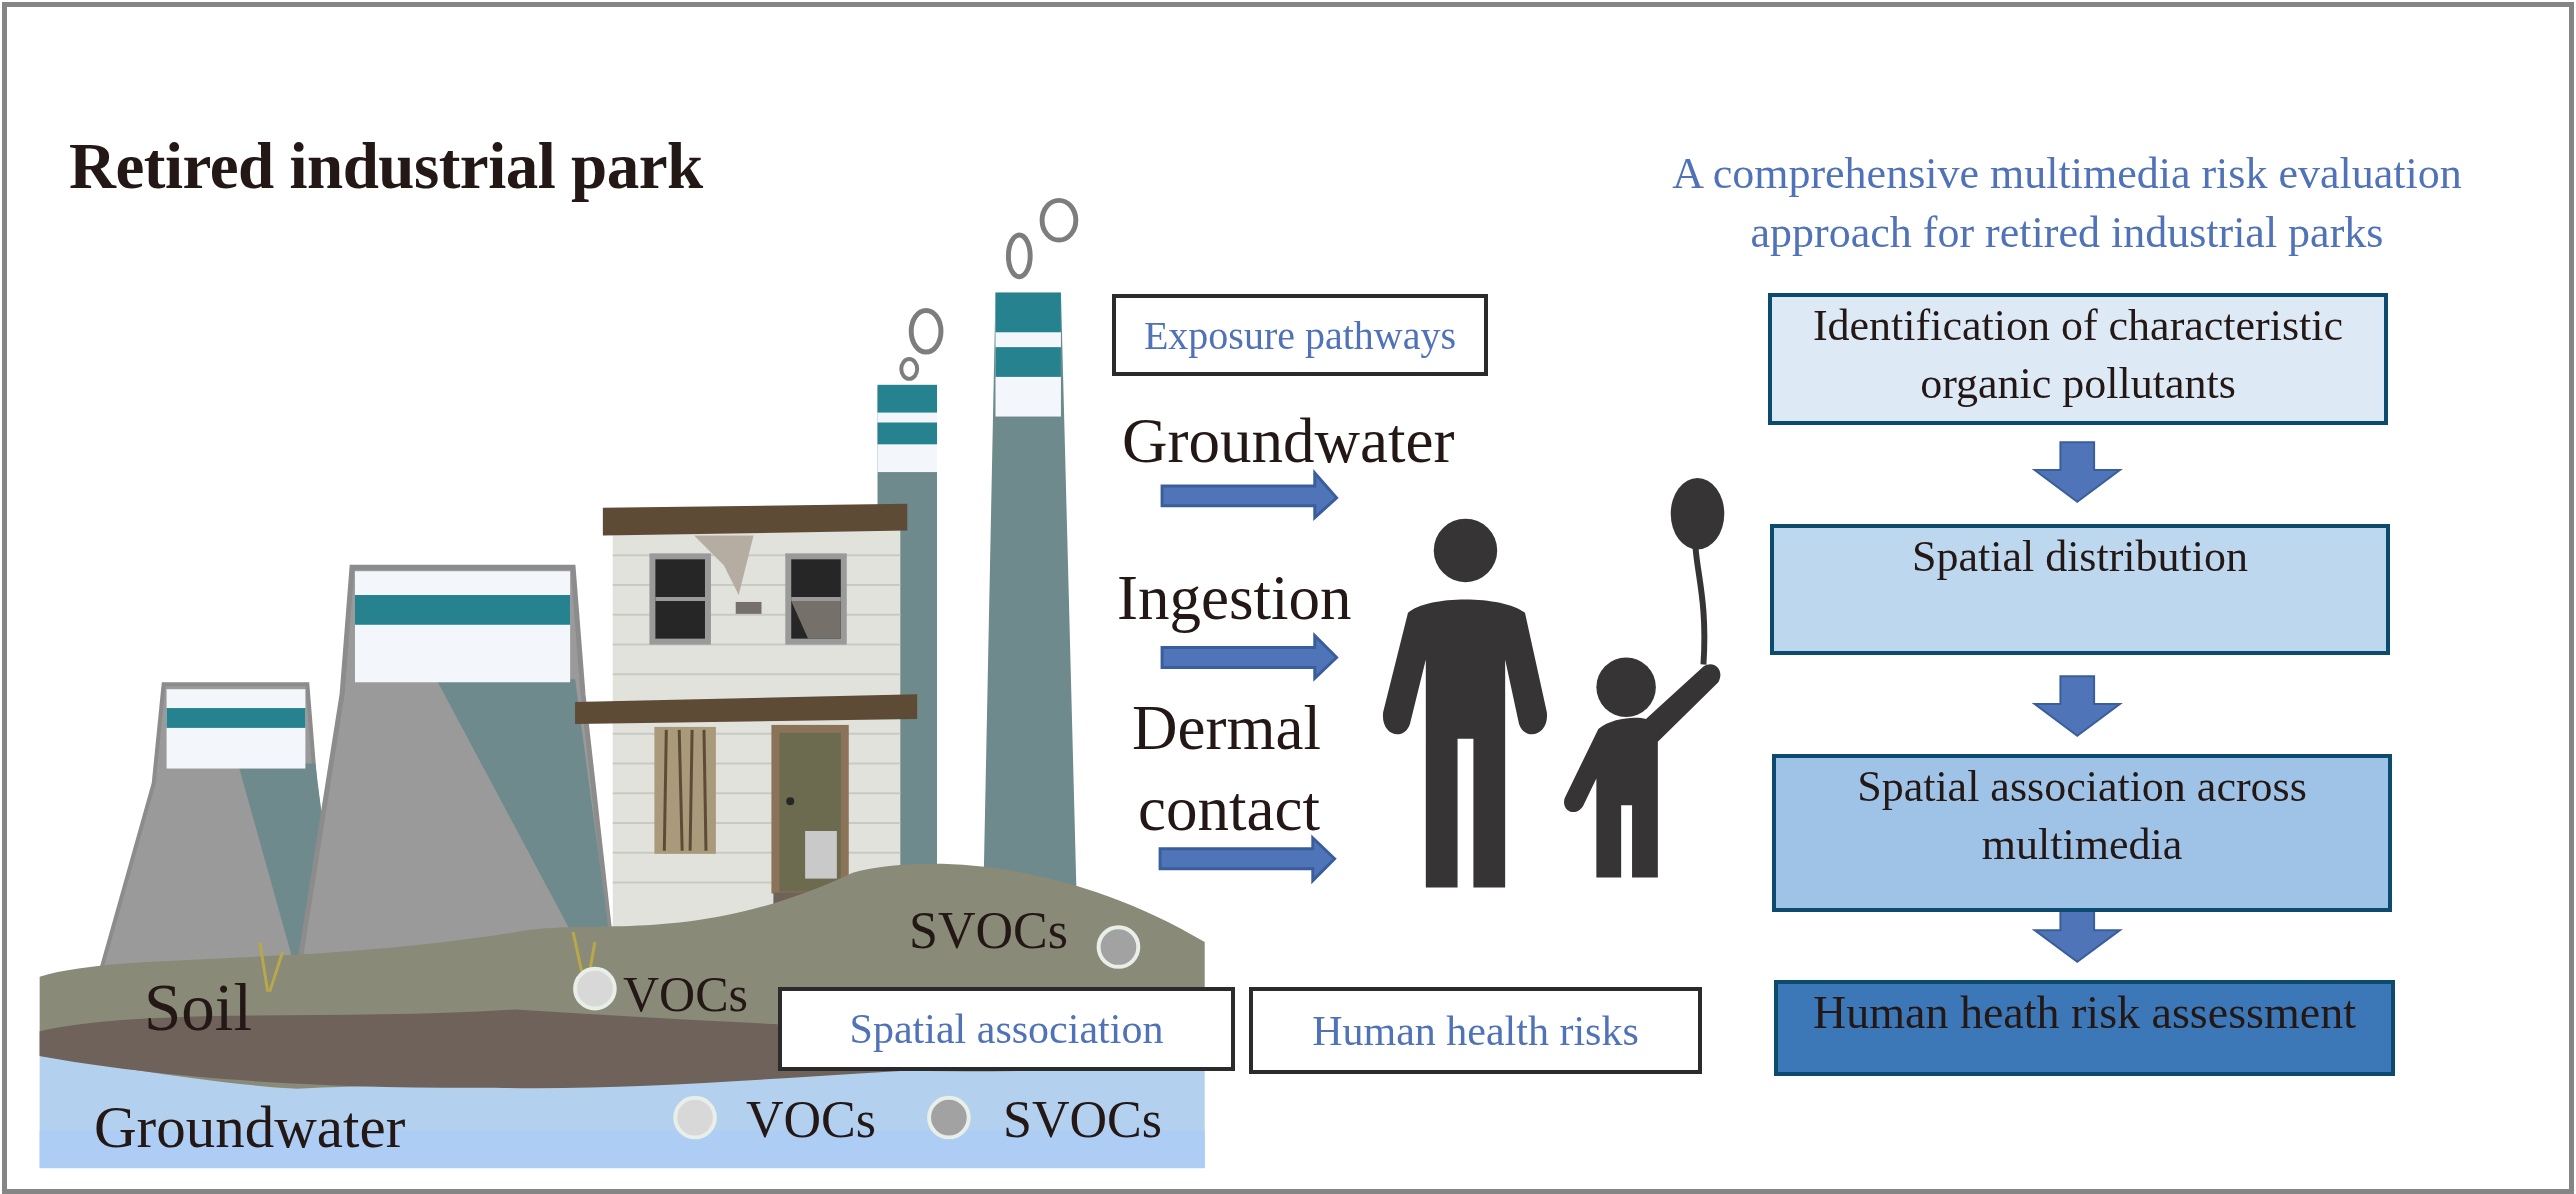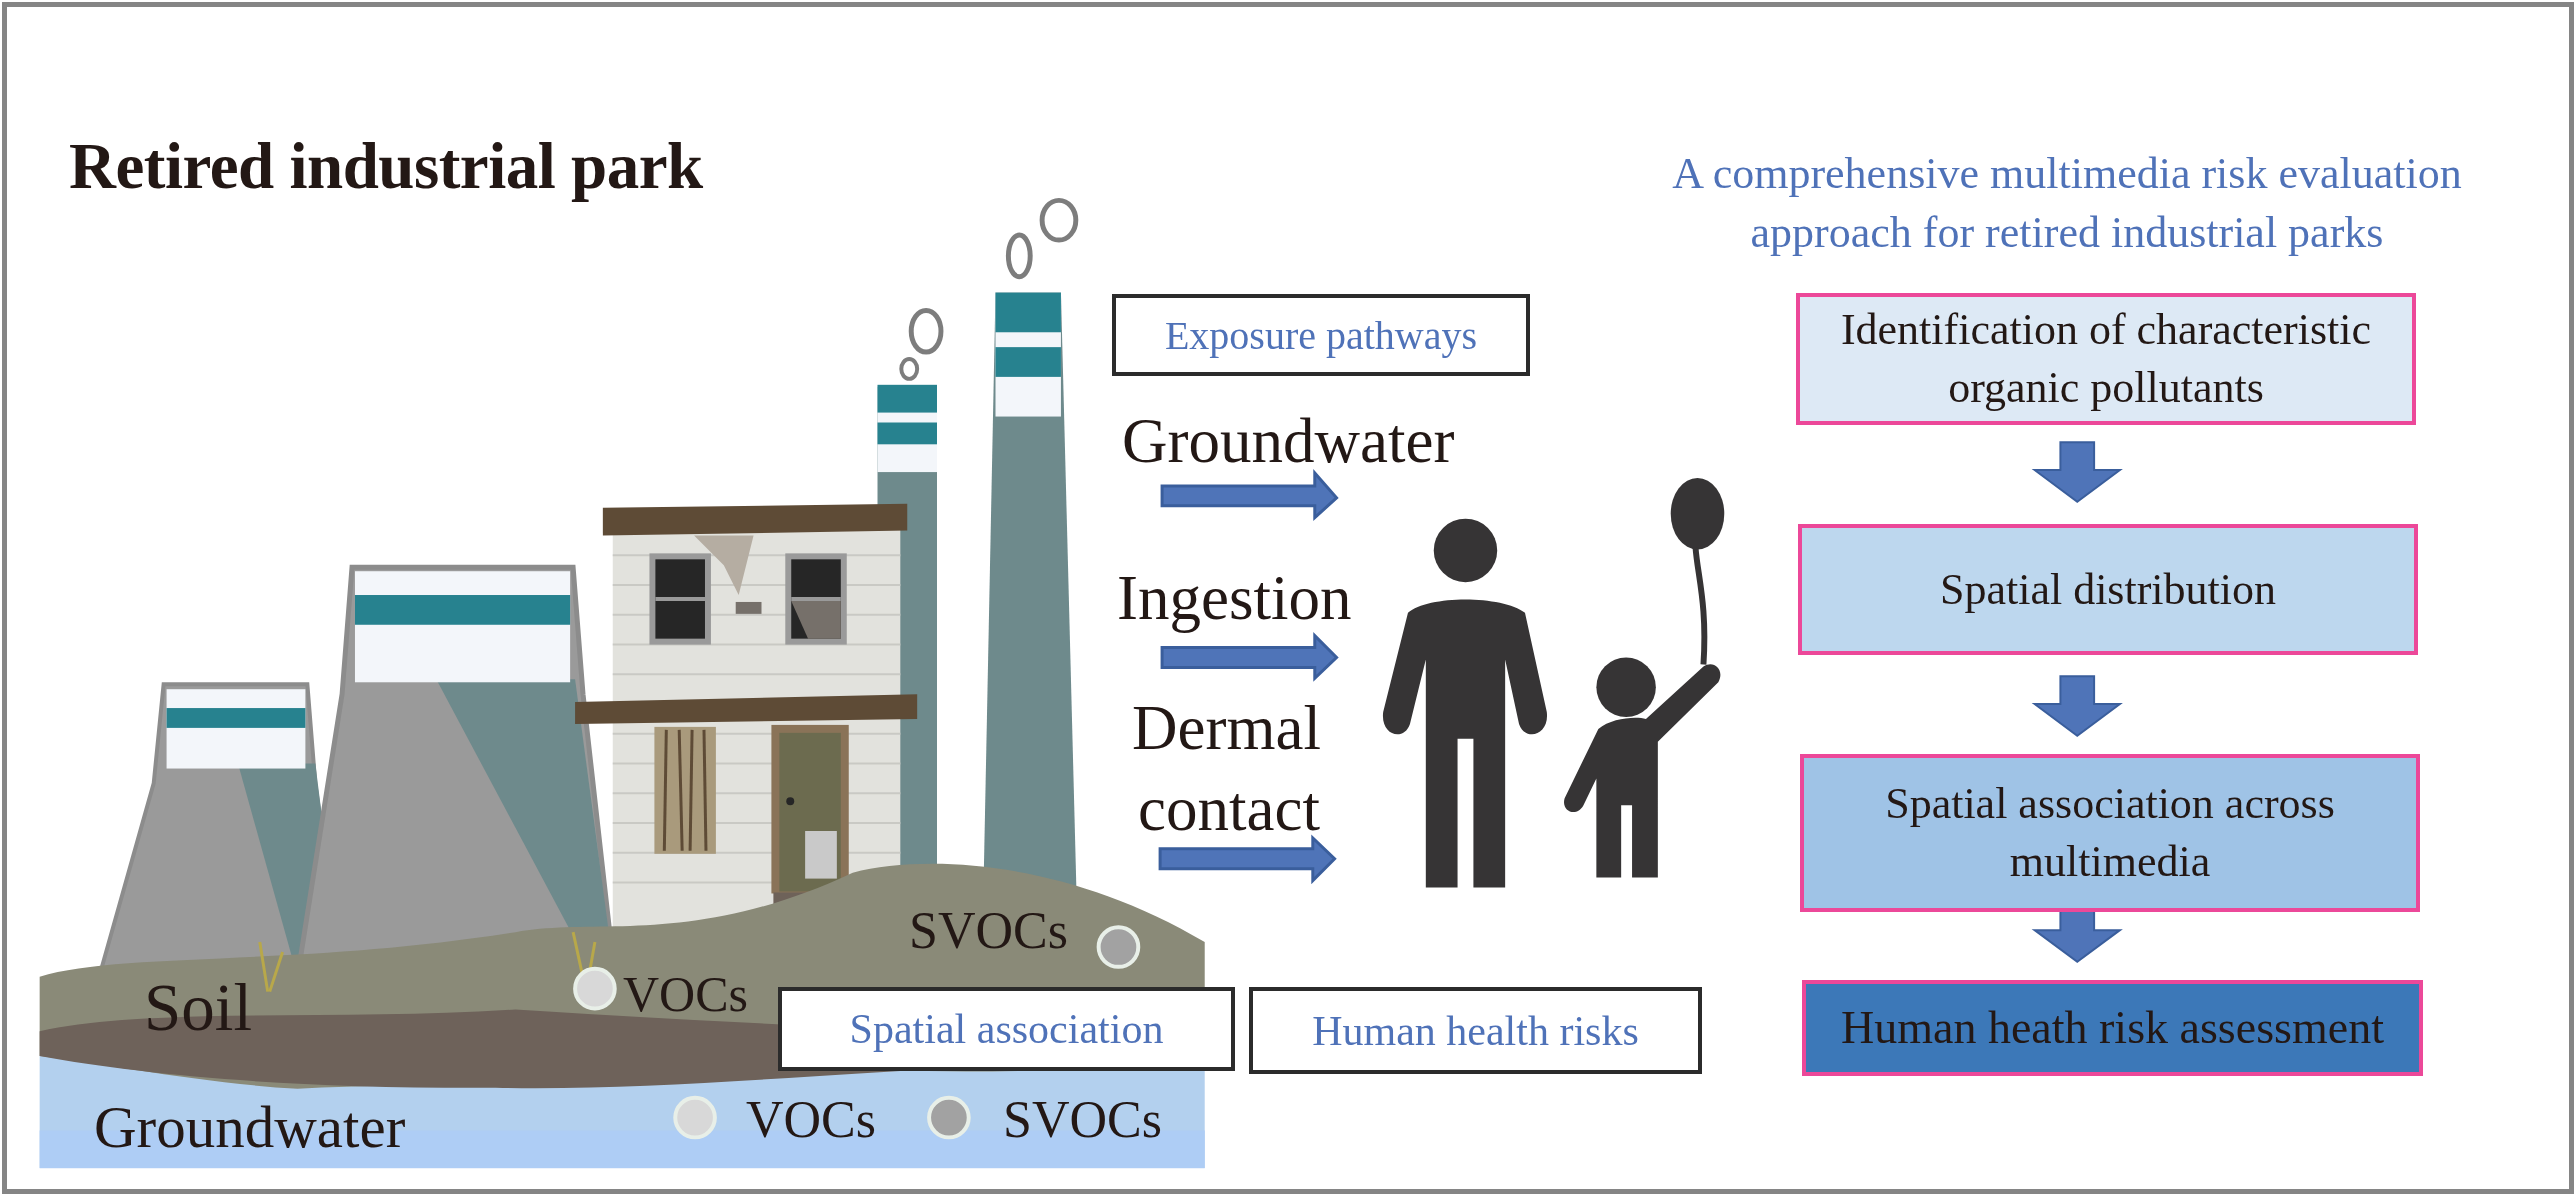--- a/index.html
+++ b/index.html
@@ -6,23 +6,23 @@
   body { width: 2576px; height: 1195px; position: relative; overflow: hidden;
          font-family: "Liberation Serif", "DejaVu Serif", serif; }
   .frame { position: absolute; left: 2px; top: 2px; width: 2562px; height: 1182px;
            border: 5px solid #858585; box-sizing: content-box; }
   .abs { position: absolute; }
   .serif { font-family: "Liberation Serif", "DejaVu Serif", serif; }
   .black-text { color: #231815; font-weight: bold; }
   .blue-text { color: #4f72b8; }
   .title-left { left: 69px; top: 134px; font-size: 65px; line-height: 1; letter-spacing: -0.5px; white-space: nowrap; }
   .title-right { left: 1606px; width: 922px; text-align: center; font-size: 44px; line-height: 59px; top: 144px; }
-  .flow-box { position: absolute; border: 4px solid #ec4899; box-sizing: border-box;
-              display: flex; align-items: center; justify-content: center; text-align: center;
-              font-size: 44px; line-height: 58px; color: #231815; margin-left: 28px; }
+  .flow-box { position: absolute; border: 4px solid #0c4a6e; box-sizing: border-box;
+              display: flex; align-items: flex-start; justify-content: center; text-align: center;
+              font-size: 44px; line-height: 58px; color: #231815; }
   .outline-box { position: absolute; border: 4px solid #2b2b2b; box-sizing: border-box; background: #ffffff;
                  display: flex; align-items: center; justify-content: center; font-size: 42px; color: #4f72b8; white-space: nowrap; }
   .pathway-label { position: absolute; font-size: 63px; color: #231815; line-height: 1; white-space: nowrap; }
   .svg-layer { position: absolute; left: 0; top: 0; }
   .ground-label { position: absolute; color: #231815; line-height: 1; white-space: nowrap; }
 </style>
 </head>
 <body>
 
 <div class="frame"></div>
@@ -157,21 +157,21 @@
 
 <div class="ground-label" style="left:623px; top:969px; font-size:50px;">VOCs</div>
 <div class="ground-label" style="left:909px; top:905px; font-size:52px;">SVOCs</div>
 <div class="ground-label" style="left:746px; top:1094px; font-size:52px;">VOCs</div>
 <div class="ground-label" style="left:1003px; top:1094px; font-size:52px;">SVOCs</div>
 
 <div class="outline-box" style="left:778px; top:987px; width:457px; height:84px;">
   <span>Spatial association</span>
 </div>
 
-<div class="outline-box" style="left:1112px; top:294px; width:418px; height:82px; font-size:40px;">
+<div class="outline-box" style="left:1112px; top:294px; width:376px; height:82px; font-size:40px;">
   <span>Exposure pathways</span>
 </div>
 
 <div class="pathway-label" style="left:1122px; top:410px;">Groundwater</div>
 <div class="pathway-label" style="left:1117px; top:567px;">Ingestion</div>
 <div class="pathway-label" style="left:1132px; top:697px;">Dermal</div>
 <div class="pathway-label" style="left:1138px; top:778px;">contact</div>
 
 <div class="outline-box" style="left:1249px; top:987px; width:453px; height:87px;">
   <span>Human health risks</span>

